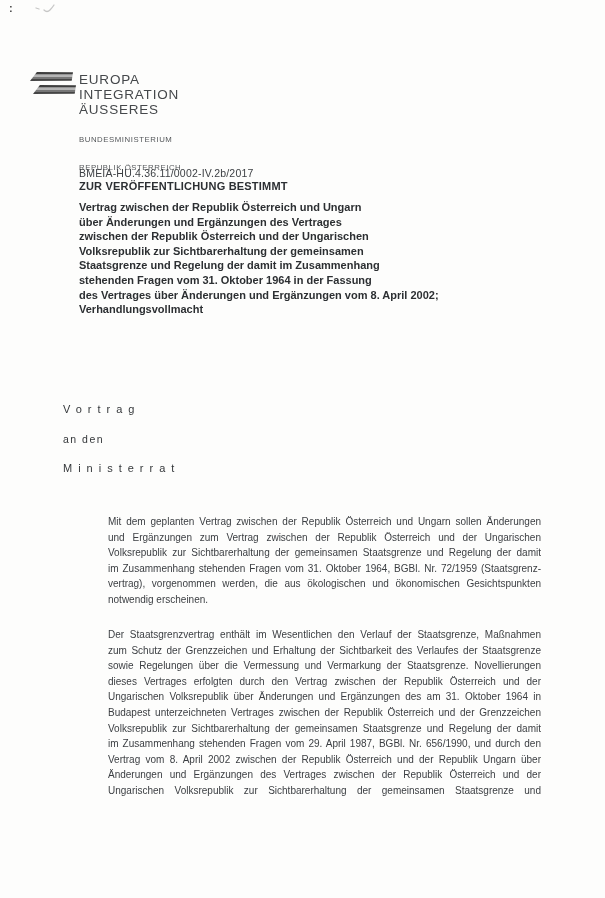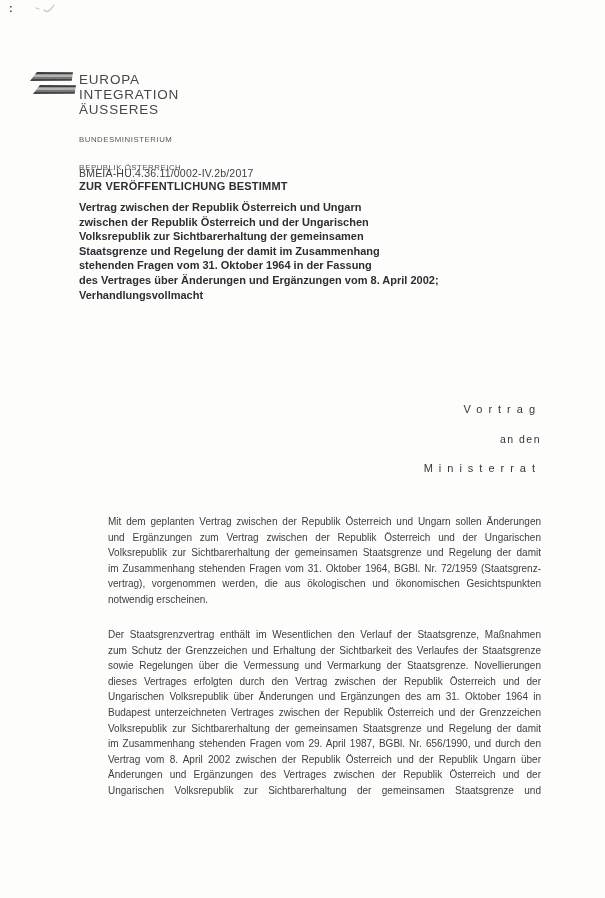--- a/index.html
+++ b/index.html
@@ -40,21 +40,21 @@
   
   .ref { position:absolute; left:79px; top:167px; }
   .ref-number { font-size:10.5px; color:#3d4044; letter-spacing:.2px; }
   .ref-note { font-size:11px; font-weight:bold; color:#2c2f33; letter-spacing:.2px; margin-top:1px;text-align:right; }
 
   
   .subject { position:absolute; left:79px; top:200px; width:470px; }
   .subject .bline { font-size:11px; font-weight:bold; line-height:14.6px; color:#2c2f32; }
 
   
-  .col-center { position:absolute; left:77px; width:464px; text-align:right; color:#34373a; }
+  .col-center { position:absolute; left:63px; width:464px; text-align:left; color:#34373a; }
   .h-vortrag     { top:403px; font-size:11px; letter-spacing:6px; }
   .h-anden       { top:433px; font-size:10.5px; letter-spacing:1.5px; }
   .h-ministerrat { top:462px; font-size:11px; letter-spacing:6px; }
 
   
   .para { position:absolute; left:77px; width:464px; }
   .para1 { top:514px; }
   .para2 { top:627px; }
   .para .bline { font-size:10px; line-height:15.6px; color:#3b3e42; text-align:left;padding-left:31px; }
   .para .bline.just { text-align:justify; text-align-last:justify; }
@@ -82,20 +82,21 @@
     <div class="lh-small">REPUBLIK ÖSTERREICH</div>
   </div>
 
   <div class="ref">
     <div class="ref-number">BMEIA-HU.4.36.11/0002-IV.2b/2017</div>
     <div class="ref-note">ZUR VERÖFFENTLICHUNG BESTIMMT</div>
   </div>
 
   <div class="subject">
       <div class="bline">Vertrag zwischen der Republik Österreich und Ungarn</div>
+      <div class="bline">über Änderungen und Ergänzungen des Vertrages</div>
       <div class="bline">zwischen der Republik Österreich und der Ungarischen</div>
       <div class="bline">Volksrepublik zur Sichtbarerhaltung der gemeinsamen</div>
       <div class="bline">Staatsgrenze und Regelung der damit im Zusammenhang</div>
       <div class="bline">stehenden Fragen vom 31. Oktober 1964 in der Fassung</div>
       <div class="bline">des Vertrages über Änderungen und Ergänzungen vom 8. April 2002;</div>
       <div class="bline">Verhandlungsvollmacht</div>
     </div>
 
   <div class="col-center h-vortrag">Vortrag</div>
   <div class="col-center h-anden">an den</div>

